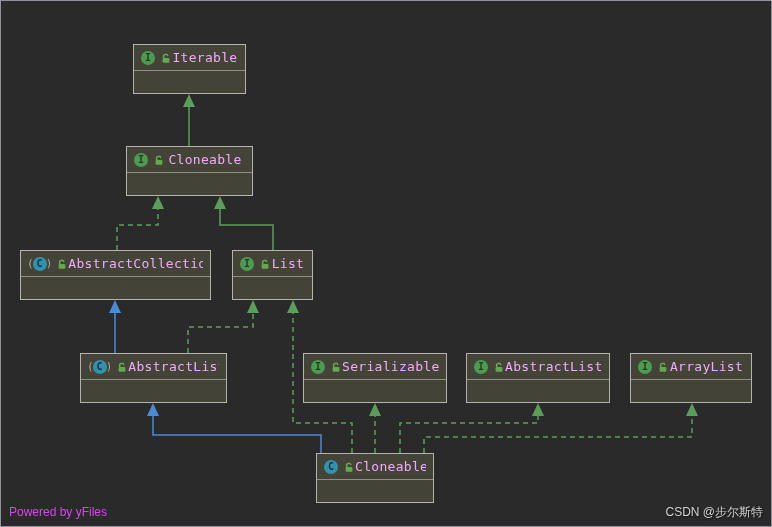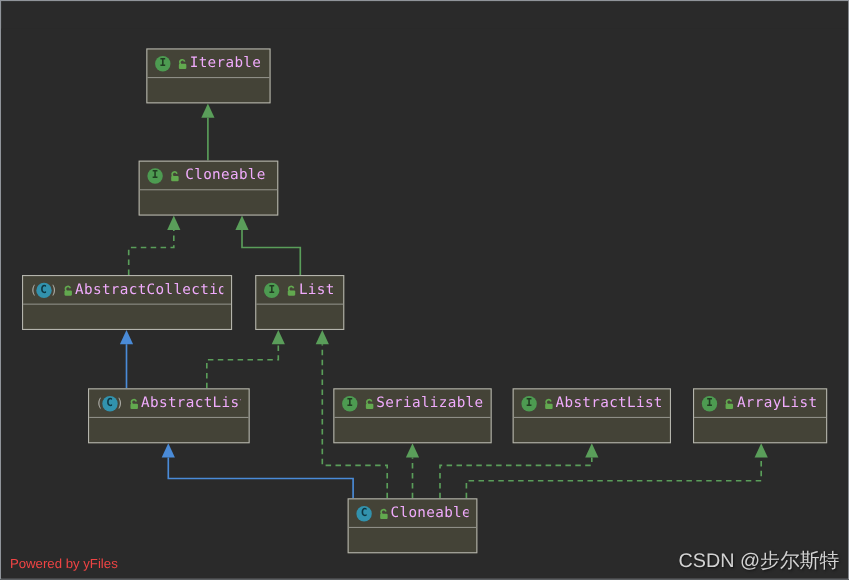--- a/index.html
+++ b/index.html
@@ -59,25 +59,25 @@
     flex: 0 0 auto;
   }
   .icn-i { background: #4d9b51; color: #213d22; }
   .icn-c { background: #3292ad; color: #0d3642; }
   .icn-wrap { display: inline-flex; align-items: center; flex: 0 0 auto; }
   .paren { color: #a9a9a3; font-size: 11px; font-family: "DejaVu Sans Mono", monospace; margin: 0 -1px; }
   .lock { display: inline-flex; margin-left: 5px; flex: 0 0 auto; }
 
   .footer-powered {
     position: absolute; left: 8px; bottom: 7px;
-    color: #ef4444; font-size: 12px; z-index: 3;
+    color: #d946ef; font-size: 12px; z-index: 3;
   }
   .watermark {
     position: absolute; right: 8px; bottom: 5px;
-    color: #d2d2d2; font-size: 18px; z-index: 3;
+    color: #d2d2d2; font-size: 12px; z-index: 3;
     text-shadow: 1px 1px 2px #111;
   }
 </style>
 </head>
 <body>
 
 <div class="window">
 
 
   <div class="canvas">

